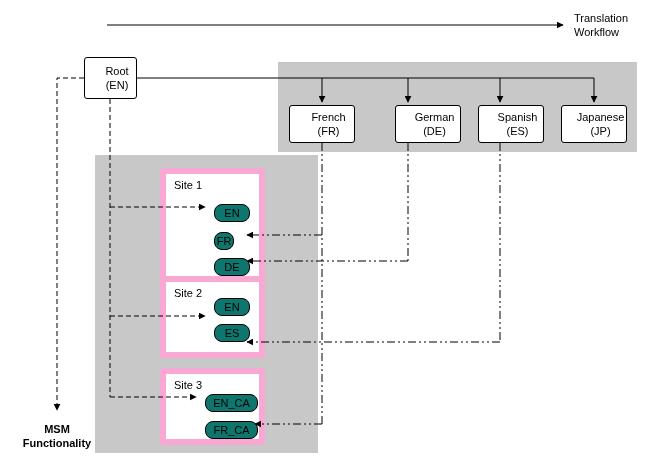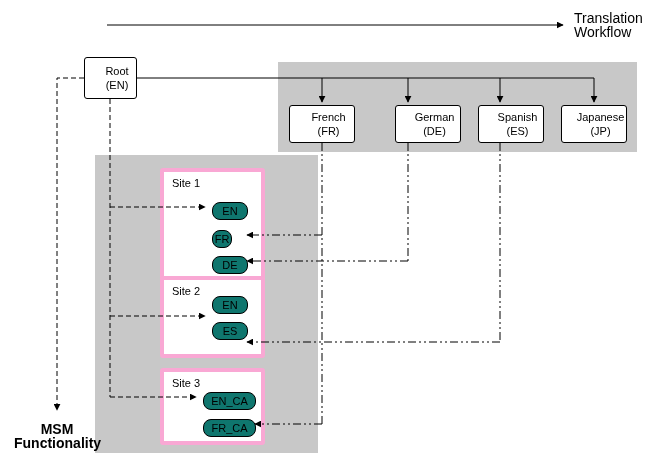--- a/index.html
+++ b/index.html
@@ -32,21 +32,21 @@
     justify-content:center;
     font-size:11px;
     line-height:14px;
     color:#000000;
     text-align:center;
     padding-left:13px;
   }
   .sitebox{
     position:absolute;
     background:#ffffff;
-    border:4px solid #f9a8d4;
+    border:6px solid #f9a8d4;
     border-radius:3px;
     z-index:1;
     box-sizing:border-box;
     font-size:11px;
     color:#000000;
   }
   .sitebox .site-label{
     position:absolute;
     top:5px;
     left:8px;
@@ -60,21 +60,21 @@
     box-sizing:border-box;
     display:flex;
     align-items:center;
     justify-content:center;
     font-size:11px;
     color:#000000;
     z-index:2;
   }
   .floating-label{
     position:absolute;
-    font-size:14px;
+    font-size:11px;
     line-height:14px;
     color:#000000;
     z-index:3;
   }
   #lines{
     position:absolute;
     top:0;left:0;
     width:648px;height:460px;
     z-index:4;
     pointer-events:none;

